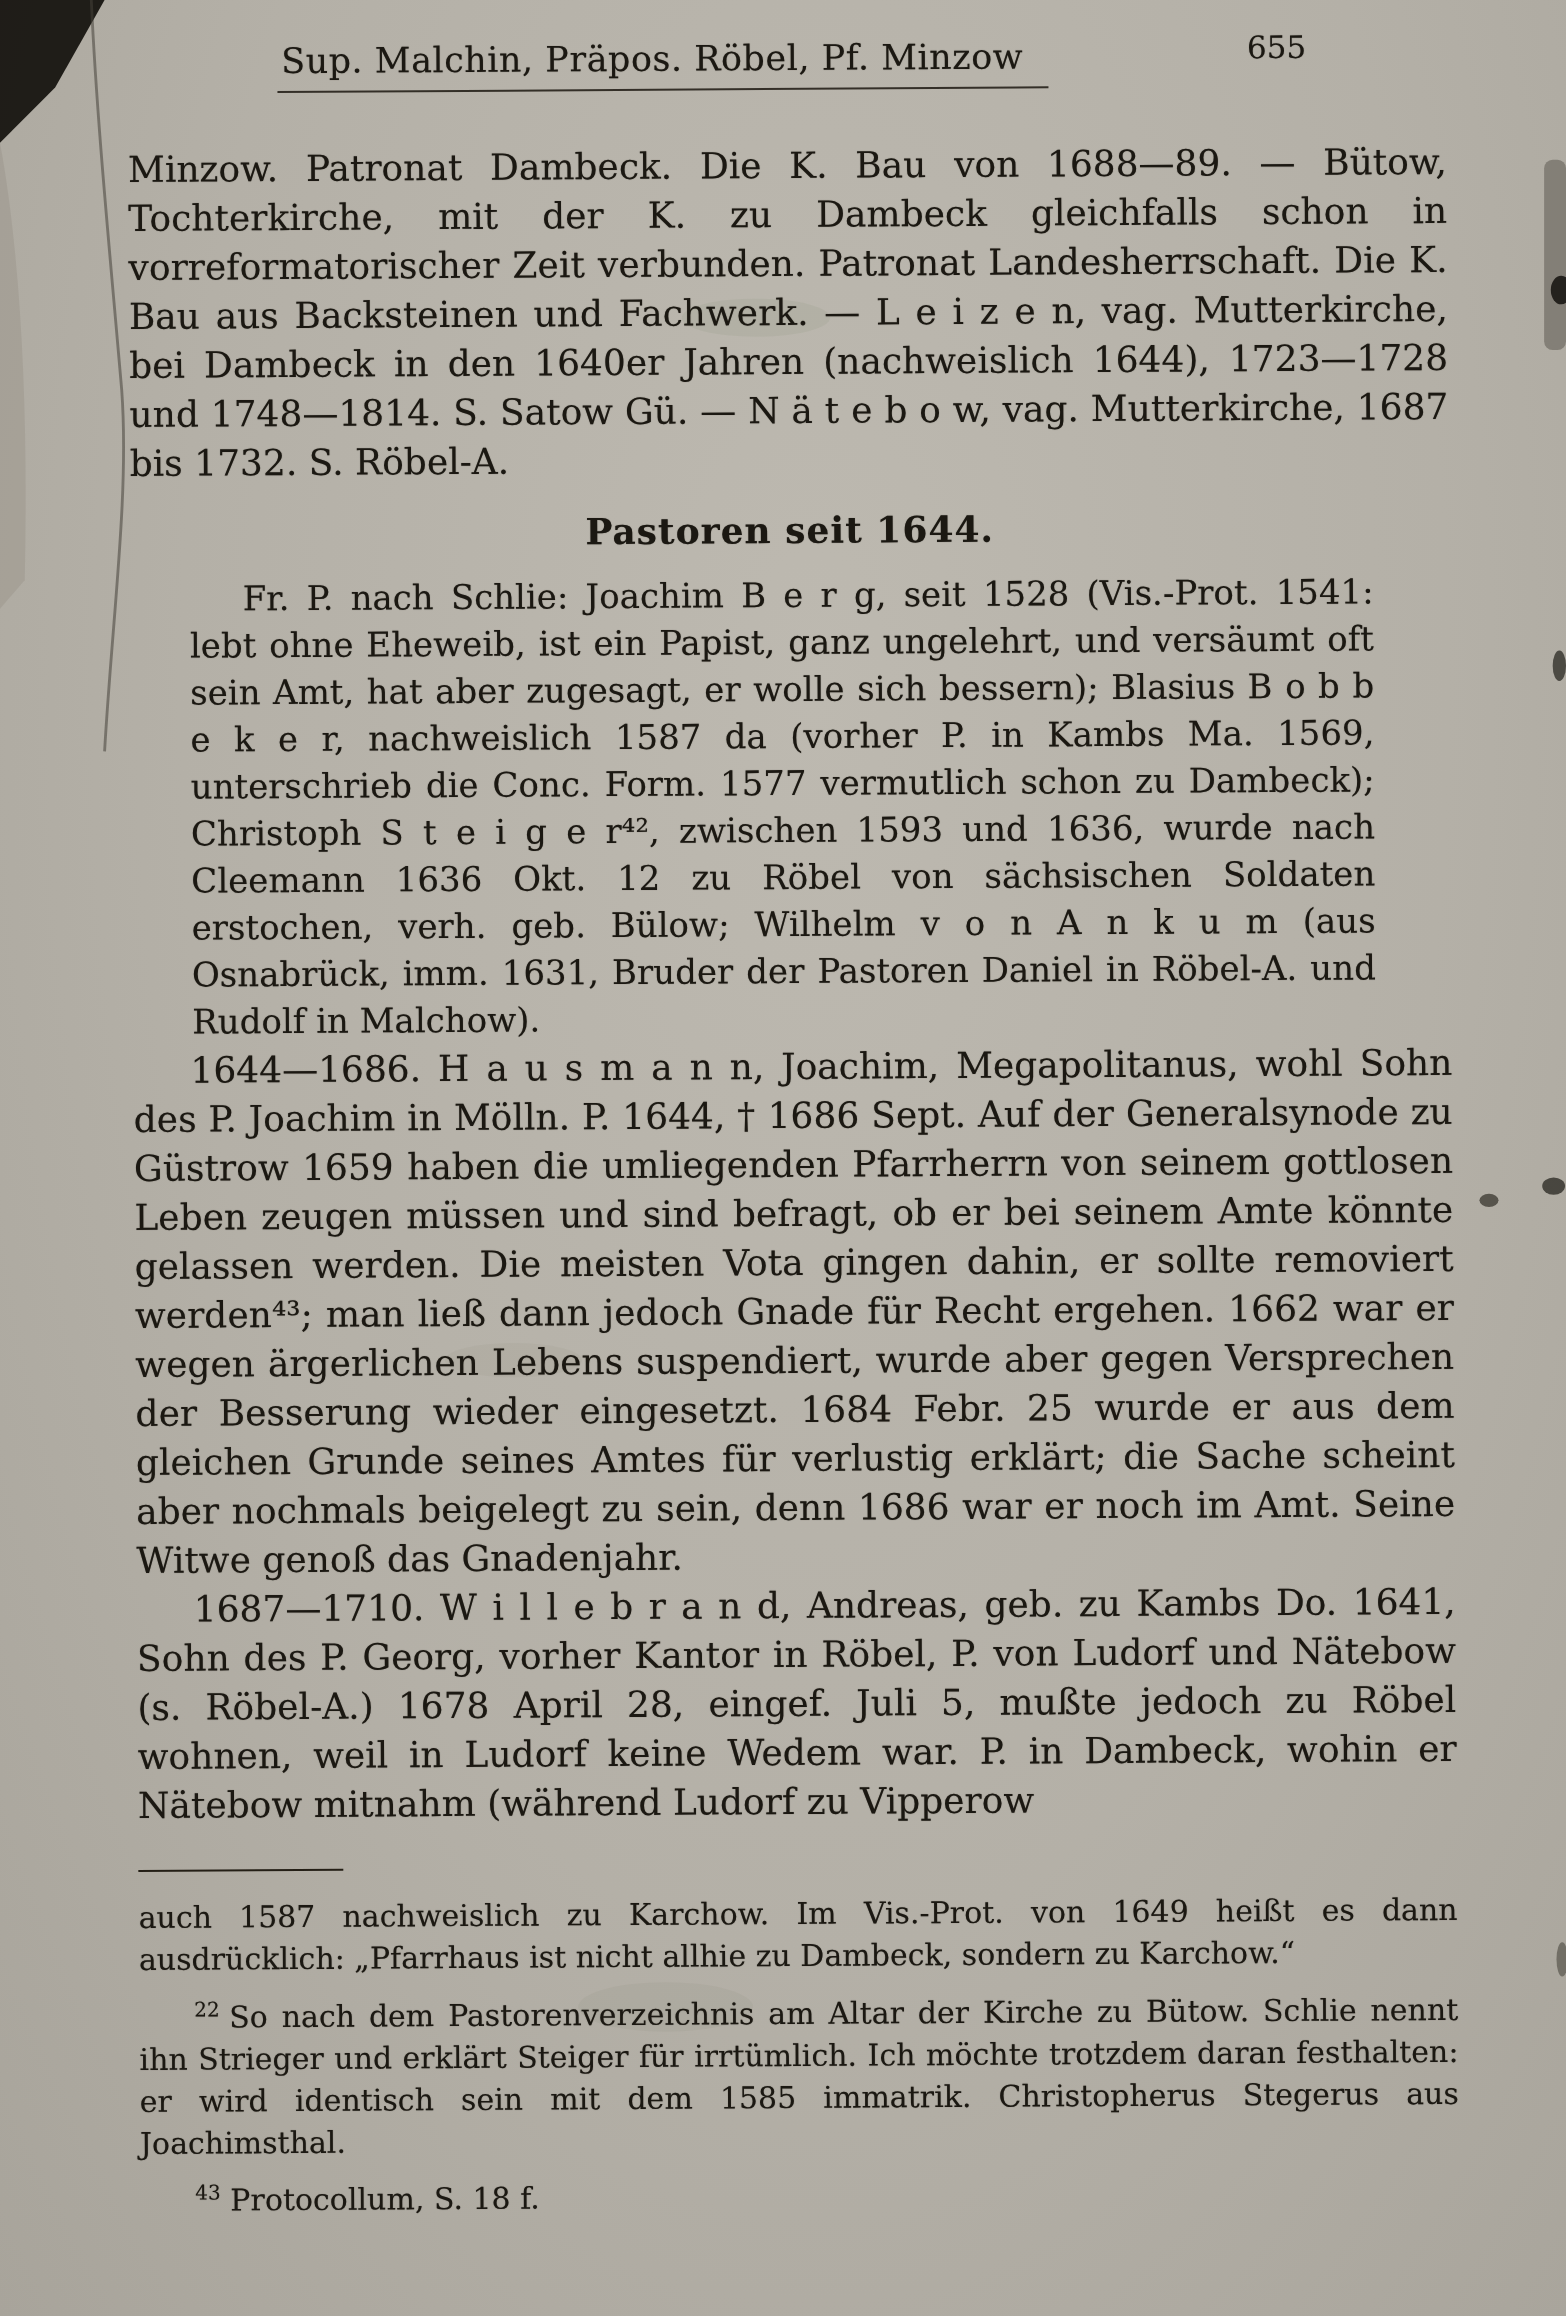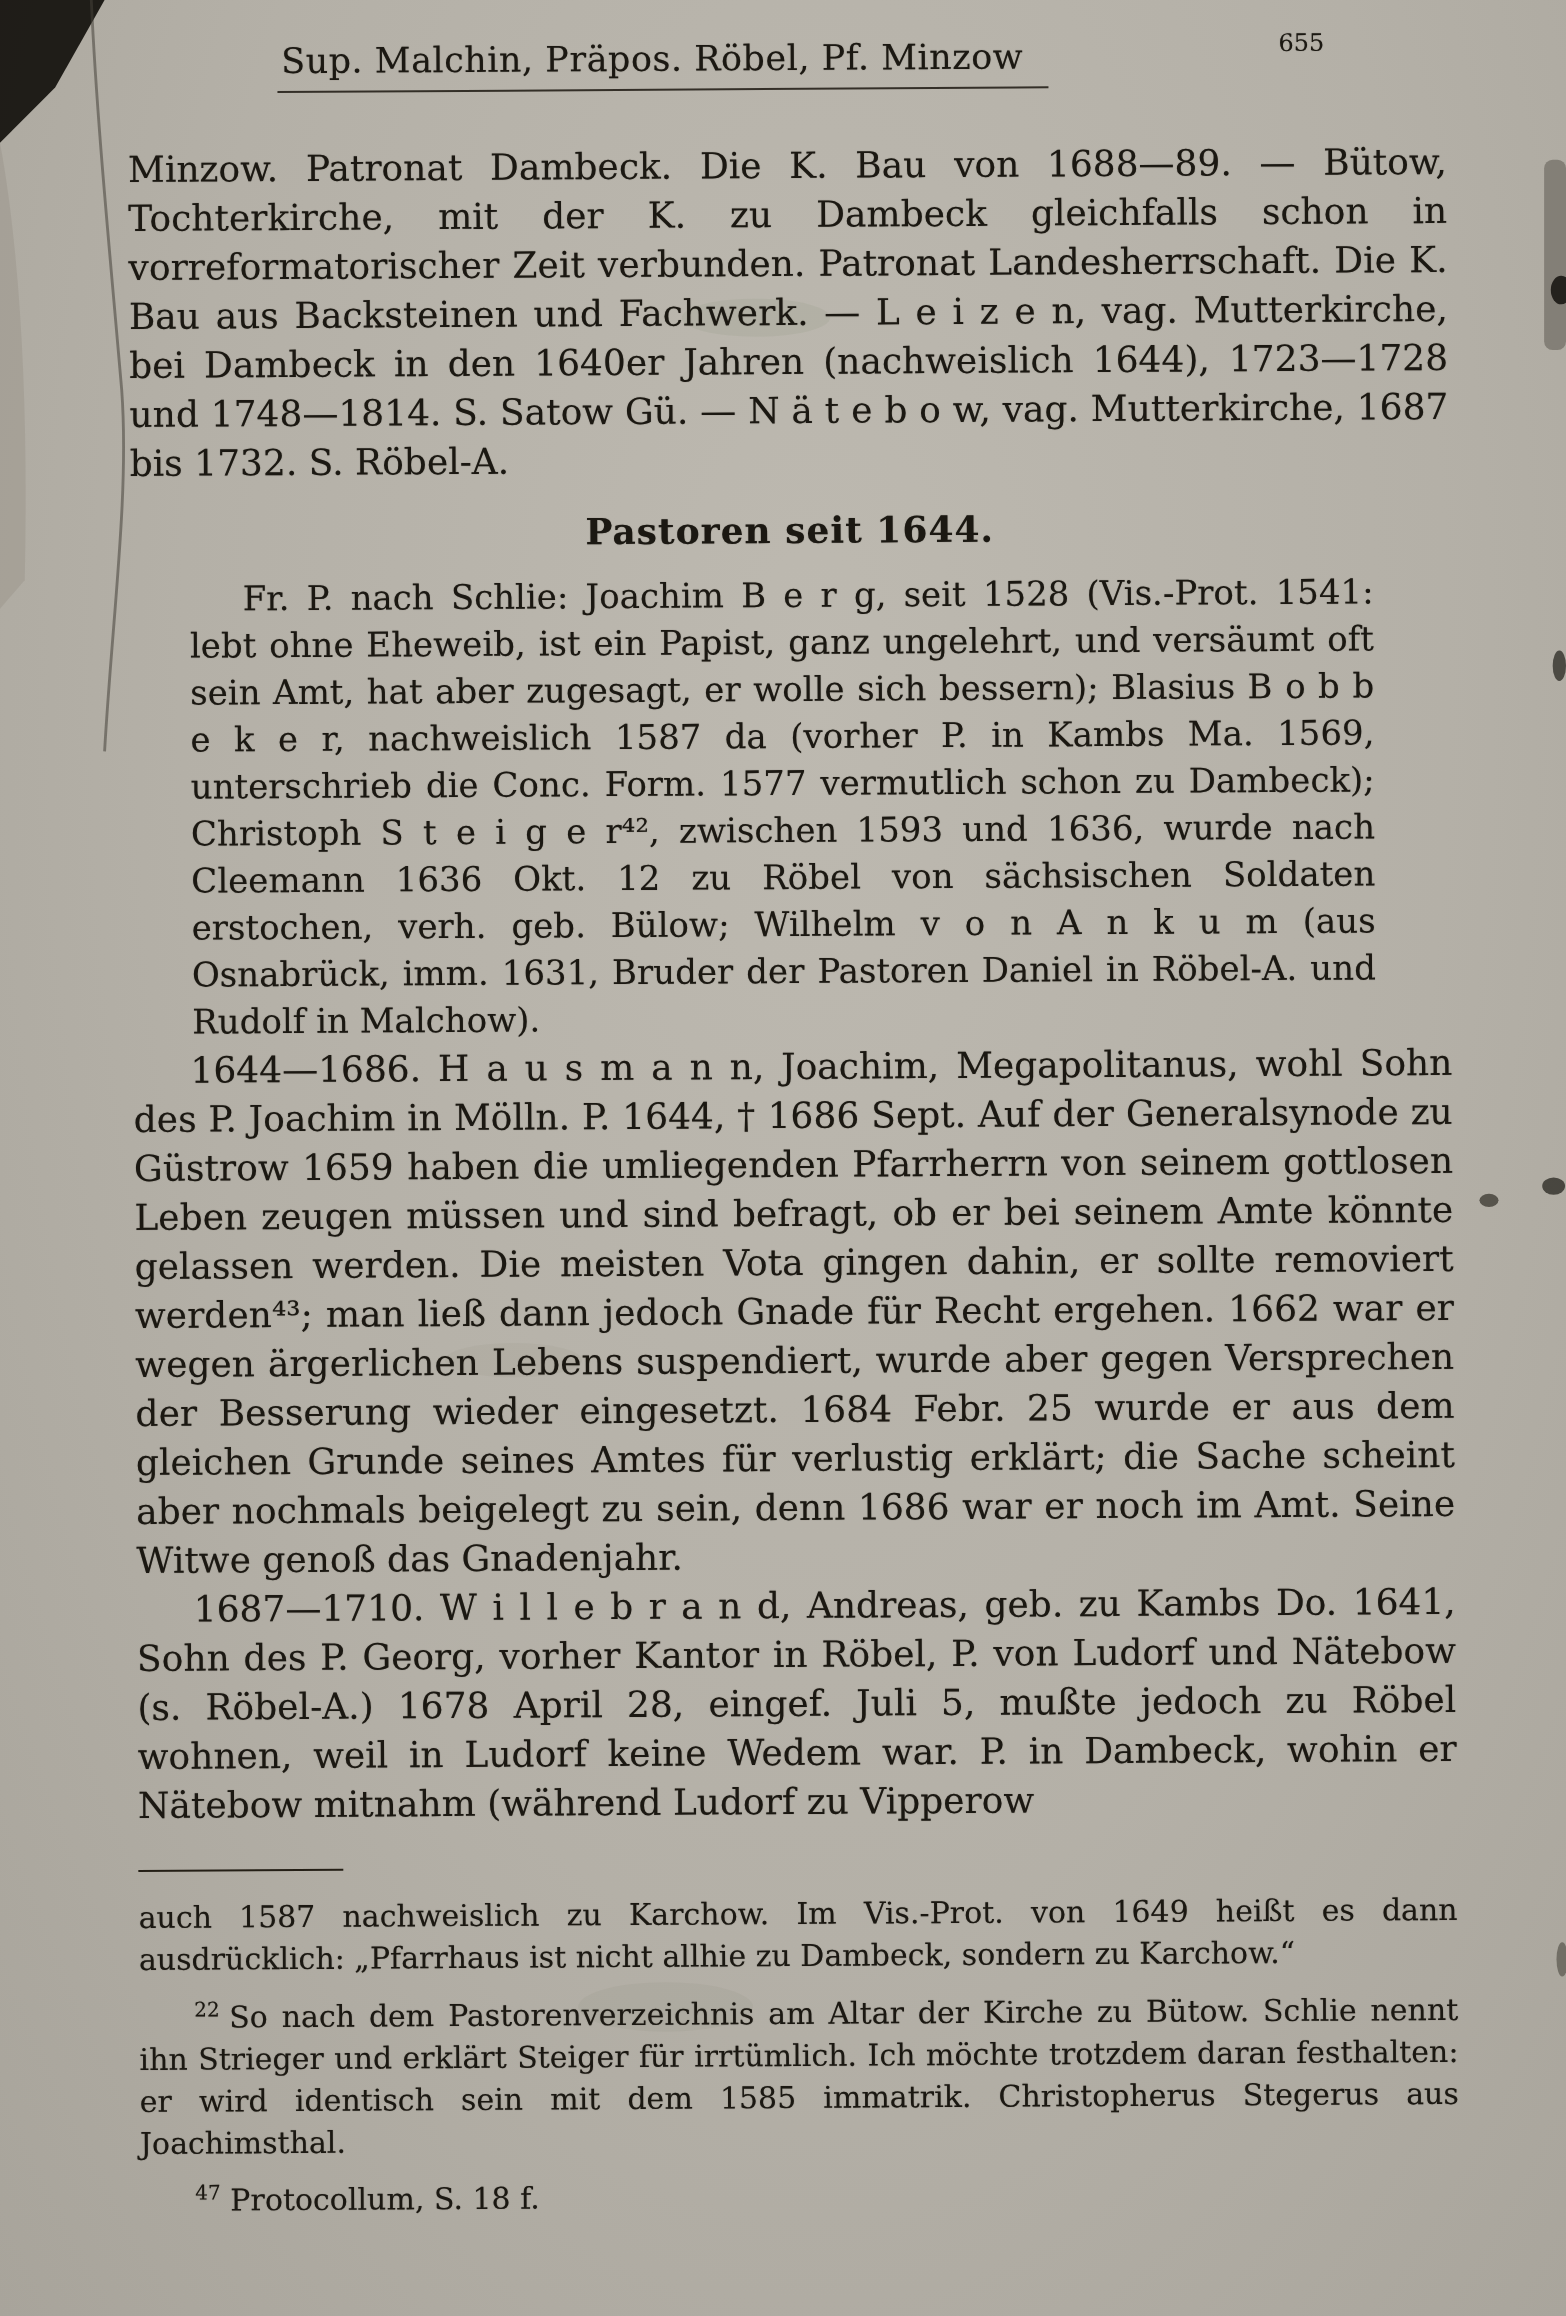--- a/index.html
+++ b/index.html
@@ -38,22 +38,22 @@
     position: absolute;
     left: 150px; top: 0;
     font-size: 35px;
     letter-spacing: 0.5px;
     padding: 0 25px 9.5px 3.8px;
     border-bottom: 2.9px solid rgba(28, 24, 16, 0.85);
     white-space: nowrap;
   }
   .page-number {
     position: absolute;
-    right: 122px; top: -5.7px;
-    font-size: 24px;
+    right: 140px; top: -5.7px;
+    font-size: 31px;
   }
 
   .para {
     margin: 0;
     font-size: 36px;
     line-height: 49px;
     text-align: justify;
     hyphens: auto;
   }
   .para.indent { text-indent: 57px; }
@@ -131,18 +131,18 @@
 
     <p class="para indent">1687—1710. W i l l e b r a n d, Andreas, geb. zu Kambs Do. 1641, Sohn des P. Georg, vorher Kantor in Röbel, P. von Ludorf und Nätebow (s. Röbel-A.) 1678 April 28, eingef. Juli 5, mußte jedoch zu Röbel wohnen, weil in Ludorf keine Wedem war. P. in Dambeck, wohin er Nätebow mitnahm (während Ludorf zu Vipperow</p>
 
     <div class="footnote-rule"></div>
 
     <div class="footnotes">
       <p class="footnote"><span>auch 1587 nachweislich zu Karchow. Im Vis.-Prot. von 1649 heißt es dann ausdrücklich: „Pfarrhaus ist nicht allhie zu Dambeck, sondern zu Karchow.“</span></p>
 
       <p class="footnote indent"><sup class="fn-marker">22</sup><span>So nach dem Pastorenverzeichnis am Altar der Kirche zu Bütow. Schlie nennt ihn Strieger und erklärt Steiger für irrtümlich. Ich möchte trotzdem daran festhalten: er wird identisch sein mit dem 1585 immatrik. Christopherus Stegerus aus Joachimsthal.</span></p>
 
-      <p class="footnote indent"><sup class="fn-marker">47</sup><span>Protocollum, S. 18 f.</span></p>
+      <p class="footnote indent"><sup class="fn-marker">43</sup><span>Protocollum, S. 18 f.</span></p>
     </div>
 
   </div>
 </div>
 
 
 </body></html>

